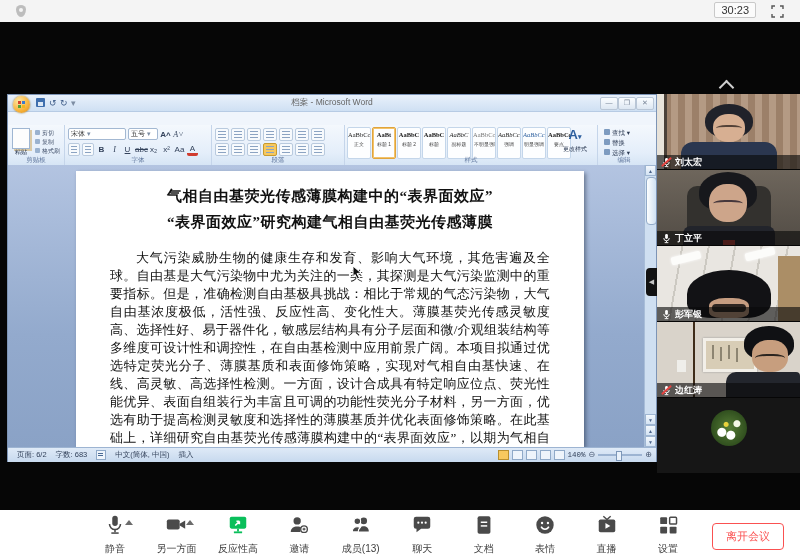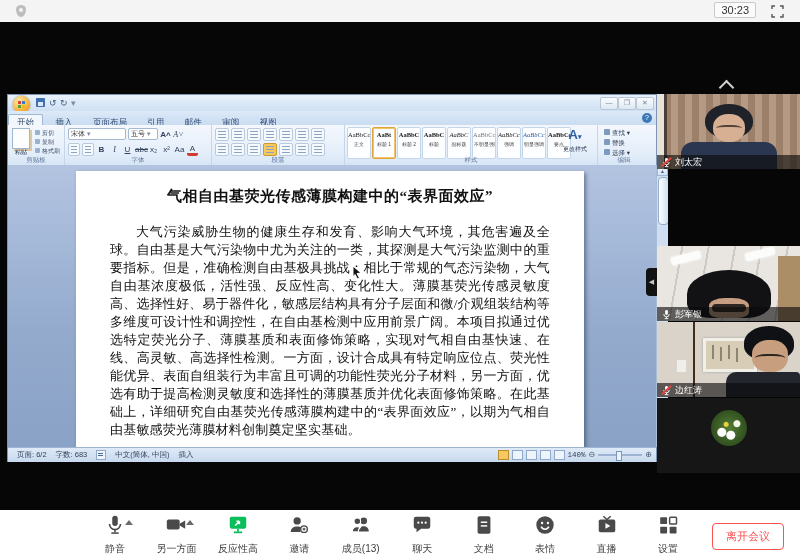--- a/index.html
+++ b/index.html
@@ -61,21 +61,21 @@
   .style-item .prev{font-family:"Liberation Serif",serif;font-size:6.5px;line-height:13px;color:#222;white-space:nowrap;}
   .style-item .lbl{font-size:5.5px;color:#444;white-space:nowrap;transform:scale(.9);}
   .style-item.sel{border-color:#e0a43c;box-shadow:0 0 0 1px #f3c36a inset;}
   #chgA{font-size:13px;font-weight:bold;color:#2d5f9e;text-align:center;line-height:16px;}
   .editrow{font-size:6.5px;color:#2e3c55;line-height:10px;white-space:nowrap;}
   .editrow b{display:inline-block;width:6px;height:6px;background:#7d9bc0;border-radius:1px;margin-right:2px;}
   .minirow{font-size:6px;color:#44536d;line-height:9px;white-space:nowrap;}
   .minirow b{display:inline-block;width:5px;height:5px;background:#9ab2cf;border-radius:1px;margin-right:2px;}
   
   #docarea{position:absolute;left:0;top:70px;width:100%;height:282px;overflow:hidden;
-           background:linear-gradient(180deg,#b3c4e1,#93aacd 60%,#8aa2c6);padding-left:12px;}
+           background:linear-gradient(180deg,#b3c4e1,#93aacd 60%,#8aa2c6);}
   #page{position:absolute;left:68px;top:6px;width:508px;height:276px;background:#fff;
         box-shadow:2px 2px 4px rgba(20,30,50,.45);padding:12px 34px 0;box-sizing:border-box;
         font-family:"Liberation Serif",serif;color:#111;}
   .doctitle{font-size:15px;font-weight:bold;text-align:center;line-height:26px;letter-spacing:.5px;}
   #docbody{margin-top:14px;font-size:13px;line-height:18px;text-align:justify;text-indent:2em;letter-spacing:.2px;}
   
   #vscroll{position:absolute;right:0;top:0;width:11px;height:282px;background:#cfdff1;border-left:1px solid #a8bdd8;}
   .sbtn{position:absolute;left:0;width:11px;height:11px;background:linear-gradient(#f3f8fd,#d4e3f3);
         border:1px solid #9fb6d2;box-sizing:border-box;font-size:5px;color:#4a6florida;color:#4a628a;text-align:center;line-height:10px;}
   #sthumb{position:absolute;left:1px;top:12px;width:9px;height:46px;border-radius:4px;
@@ -90,21 +90,21 @@
   #statusright{position:absolute;right:4px;top:0;height:14px;display:flex;align-items:center;gap:3px;}
   .viewbox{width:9px;height:8px;border:1px solid #8fa9c8;background:#eef4fb;}
   .viewbox.on{background:#f7c85e;border-color:#b98f2e;}
   #zoomtrack{width:44px;height:2px;background:#9db4d2;position:relative;}
   #zoomknob{position:absolute;left:18px;top:-3px;width:4px;height:8px;background:#e9f1fa;border:1px solid #7d97b8;}
   .zpm{font-size:8px;color:#44536d;line-height:8px;}
   
   #sidebar{position:absolute;left:657px;top:0;width:143px;height:488px;}
   #chev{position:absolute;left:64px;top:60px;width:9px;height:9px;border-left:2px solid #cfcfcf;border-top:2px solid #cfcfcf;
         transform:rotate(45deg);}
-  .tile{position:absolute;left:0;width:143px;height:75px;overflow:hidden;background:#1d4ed8;}
+  .tile{position:absolute;left:0;width:143px;height:75px;overflow:hidden;background:#1d4ed8;font-weight:bold;}
   .namebar{position:absolute;left:0;bottom:0;width:100%;height:14px;background:rgba(10,10,10,.62);
            display:flex;align-items:center;color:#fff;font-size:9px;}
   .micwrap{position:relative;width:11px;height:11px;margin:0 3px 0 4px;flex:none;}
   .micwrap svg{position:absolute;left:0;top:0;}
   .slash{position:absolute;left:-1px;top:4px;width:13px;height:2px;background:#e64340;transform:rotate(-42deg);border-radius:1px;}
   .hair,.face,.torso,.glasses{position:absolute;}
   
   .v0{background:repeating-linear-gradient(90deg,#b49a84 0 7px,#9c8069 7px 14px);}
   .v0 .winlight{position:absolute;left:0;top:0;width:7px;height:75px;background:#e8e3da;}
   .v0 .winframe{position:absolute;left:7px;top:0;width:3px;height:75px;background:#4a4038;}
@@ -175,35 +175,26 @@
 <div id="stage">
 
   <div id="word">
 
     <div id="wtitle">
       <div id="officebtn"></div>
       <div id="qsave" class="abs"></div>
       <div class="qat" style="left:41px;">↺</div>
       <div class="qat" style="left:52px;">↻</div>
       <div class="qat" style="left:63px;color:#7d8da3;">▾</div>
+      <div id="wtitletext">档案 - Microsoft Word</div>
       <div class="wctl" style="right:38px;">—</div>
       <div class="wctl" style="right:20px;">❐</div>
       <div class="wctl" style="right:2px;">✕</div>
     </div>
 
-    <div id="wtabs">
-      <span class="wtab active">开始</span>
-      <span class="wtab">插入</span>
-      <span class="wtab">页面布局</span>
-      <span class="wtab">引用</span>
-      <span class="wtab">邮件</span>
-      <span class="wtab">审阅</span>
-      <span class="wtab">视图</span>
-      <div id="helpdot">?</div>
-    </div>
 
     <div id="ribbon">
 
       <div class="rgroup" style="width:56px;">
         <div class="abs" style="left:4px;top:3px;width:16px;height:19px;background:#fdfdfd;border:1px solid #9fb6d2;box-shadow:2px 2px 0 #d9c9a6;"></div>
         <div class="abs" style="left:0px;top:23px;width:26px;text-align:center;font-size:6px;color:#2e3c55;">粘贴</div>
         <div class="abs" style="left:27px;top:4px;">
             <div class="minirow"><b></b><span>剪切</span></div>
           </div>
         <div class="abs" style="left:27px;top:13px;">
@@ -315,20 +306,21 @@
         <div class="abs" style="left:6px;top:23px;">
             <div class="editrow"><b></b><span>选择</span> ▾</div>
           </div>
         <div class="glabel">编辑</div>
       </div>
     </div>
 
     <div id="docarea">
       <div id="page">
         <div class="doctitle">气相自由基荧光传感薄膜构建中的“表界面效应”</div>
+        <div class="doctitle">“表界面效应”研究构建气相自由基荧光传感薄膜</div>
         <div id="docbody">大气污染威胁生物的健康生存和发育、影响大气环境，其危害遍及全球。自由基是大气污染物中尤为关注的一类，其探测是大气污染监测中的重要指标。但是，准确检测自由基极具挑战：相比于常规的气态污染物，大气自由基浓度极低，活性强、反应性高、变化性大。薄膜基荧光传感灵敏度高、选择性好、易于器件化，敏感层结构具有分子层面和微/介观组装结构等多维度可设计性和调控性，在自由基检测中应用前景广阔。本项目拟通过优选特定荧光分子、薄膜基质和表面修饰策略，实现对气相自由基快速、在线、高灵敏、高选择性检测。一方面，设计合成具有特定响应位点、荧光性能优异、表面自组装行为丰富且可调的功能性荧光分子材料，另一方面，优选有助于提高检测灵敏度和选择性的薄膜基质并优化表面修饰策略。在此基础上，详细研究自由基荧光传感薄膜构建中的“表界面效应”，以期为气相自由基敏感荧光薄膜材料创制奠定坚实基础。</div>
       </div>
       <div id="cursor">
         <svg width="11" height="15" viewBox="0 0 11 15">
             <path d="M1 1l8 7-4 .5 2.5 4.5-2 1L3 9.5 1 12z" fill="#111" stroke="#fff" stroke-width="1"></path>
           </svg>
       </div>
       <div id="vscroll">
         <div class="sbtn" style="top:0;">▲</div>
         <div id="sthumb"></div>
@@ -379,20 +371,41 @@
               <path d="M6 11a6 6 0 0 0 12 0" fill="none" stroke="#fff" stroke-width="2"></path>
               <line x1="12" y1="17" x2="12" y2="20" stroke="#fff" stroke-width="2"></line>
               <line x1="8" y1="21" x2="16" y2="21" stroke="#fff" stroke-width="2"></line>
             </svg>
           <i class="slash"></i>
         </span>
         <span>刘太宏</span>
       </div>
     </div>
 
+    <div class="tile" style="top:148px;">
+      <div class="v1" style="position:absolute;inset:0;">
+        <div class="chairbk"></div>
+        <div class="hair"></div>
+          <div class="face"></div>
+          <div class="glasses"></div>
+          <div class="torso"></div>
+          <div class="collar"></div>
+      </div>
+      <div class="namebar">
+        <span class="micwrap">
+          <svg width="11" height="11" viewBox="0 0 24 24">
+              <rect x="9" y="2" width="6" height="11" rx="3" fill="#fff"></rect>
+              <path d="M6 11a6 6 0 0 0 12 0" fill="none" stroke="#fff" stroke-width="2"></path>
+              <line x1="12" y1="17" x2="12" y2="20" stroke="#fff" stroke-width="2"></line>
+              <line x1="8" y1="21" x2="16" y2="21" stroke="#fff" stroke-width="2"></line>
+            </svg>
+        </span>
+        <span>丁立平</span>
+      </div>
+    </div>
 
     <div class="tile" style="top:300px;">
       <div class="v3" style="position:absolute;inset:0;">
         <div class="cabinet"></div>
           <div class="cabedge"></div>
           <div class="paper"></div>
         <div class="frame">
             <i></i>
           </div>
         <div class="hair"></div>

